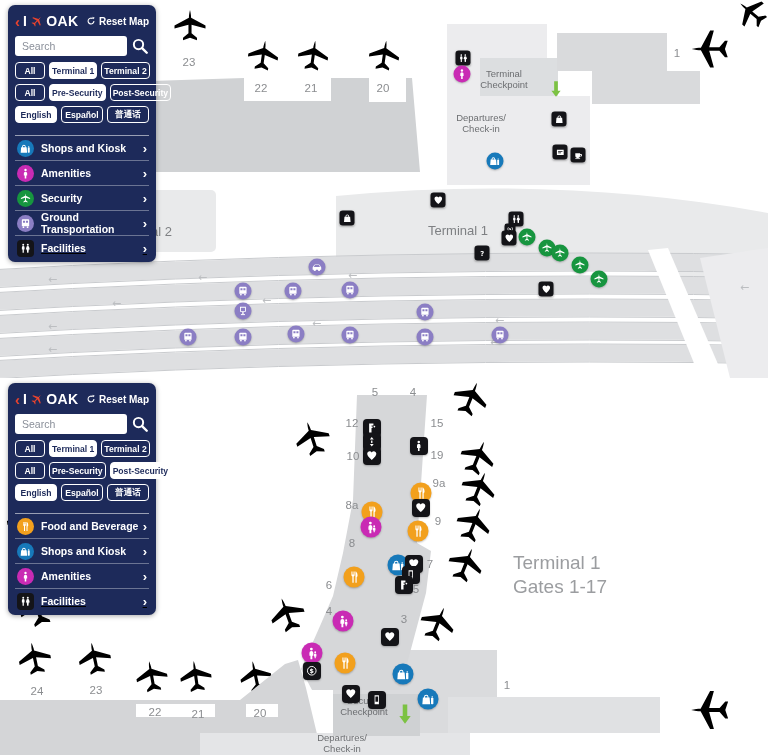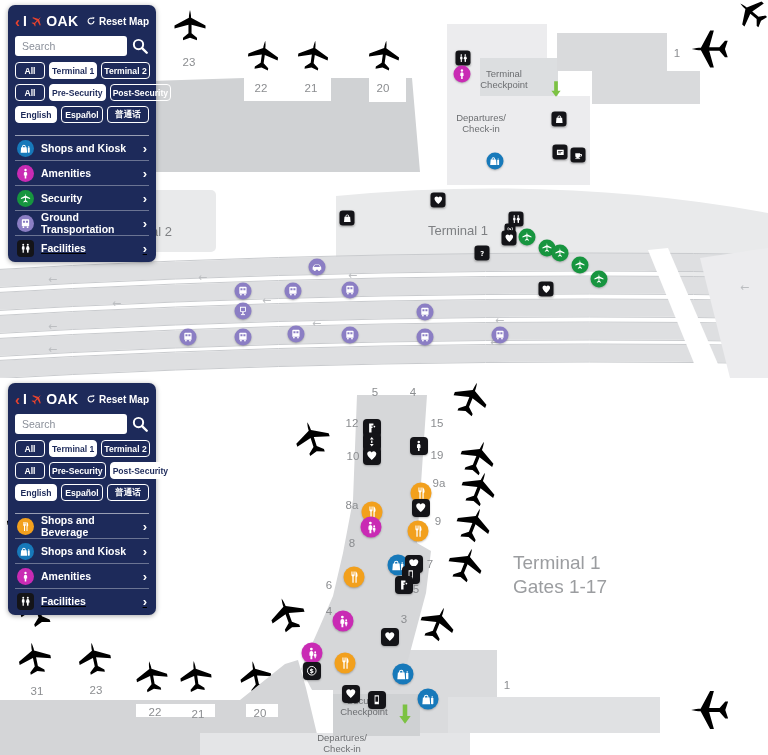--- a/index.html
+++ b/index.html
@@ -564,21 +564,21 @@
       <span class="lbl gate" style="left: 439px; top: 106px;">9a</span>
       <span class="lbl gate" style="left: 352px; top: 128px;">8a</span>
       <span class="lbl gate" style="left: 438px; top: 144px;">9</span>
       <span class="lbl gate" style="left: 352px; top: 166px;">8</span>
       <span class="lbl gate" style="left: 430px; top: 187px;">7</span>
       <span class="lbl gate" style="left: 329px; top: 208px;">6</span>
       <span class="lbl gate" style="left: 416px; top: 212px;">5</span>
       <span class="lbl gate" style="left: 329px; top: 234px;">4</span>
       <span class="lbl gate" style="left: 404px; top: 242px;">3</span>
       <span class="lbl gate" style="left: 507px; top: 308px;">1</span>
-      <span class="lbl gate" style="left: 37px; top: 314px;">31</span>
+      <span class="lbl gate" style="left: 37px; top: 314px;">24</span>
       <span class="lbl gate" style="left: 96px; top: 313px;">23</span>
       <span class="lbl gate" style="left: 155px; top: 335px;">22</span>
       <span class="lbl gate" style="left: 198px; top: 337px;">21</span>
       <span class="lbl gate" style="left: 260px; top: 336px;">20</span>
       <span class="lbl big" style="left: 513px; top: 197px;">Terminal 1
 Gates 1-17</span>
       <span class="lbl area-sm" style="left: 364px; top: 329px;">Security
 Checkpoint</span>
       <span class="lbl area-sm" style="left: 342px; top: 366px;">Departures/
 Check-in</span>
@@ -746,21 +746,21 @@
           <button class="fbtn">普通话</button>
         </div>
       </div>
     <nav class="menu">
         <div class="mitem">
           <span class="mi" style="background: rgb(242, 160, 29);">
             <svg>
               <use href="#sym-fork"></use>
             </svg>
           </span>
-          <span class="mlabel">Shops and Beverage</span>
+          <span class="mlabel">Food and Beverage</span>
           <span class="mchev">›</span>
         </div>
         <div class="mitem">
           <span class="mi" style="background: rgb(23, 121, 186);">
             <svg>
               <use href="#sym-shops"></use>
             </svg>
           </span>
           <span class="mlabel">Shops and Kiosk</span>
           <span class="mchev">›</span>

